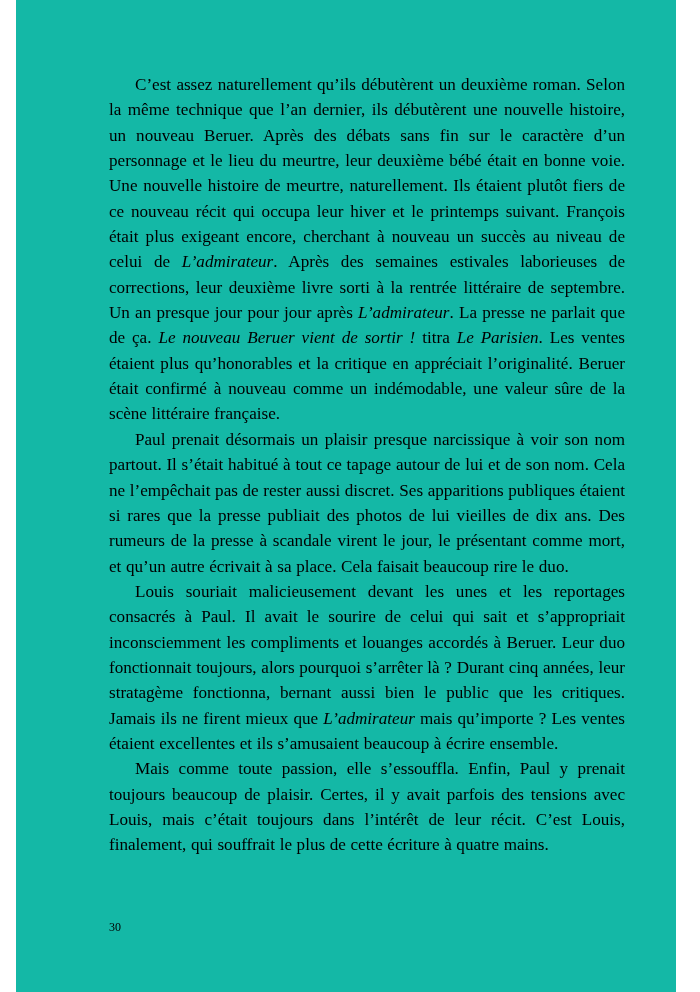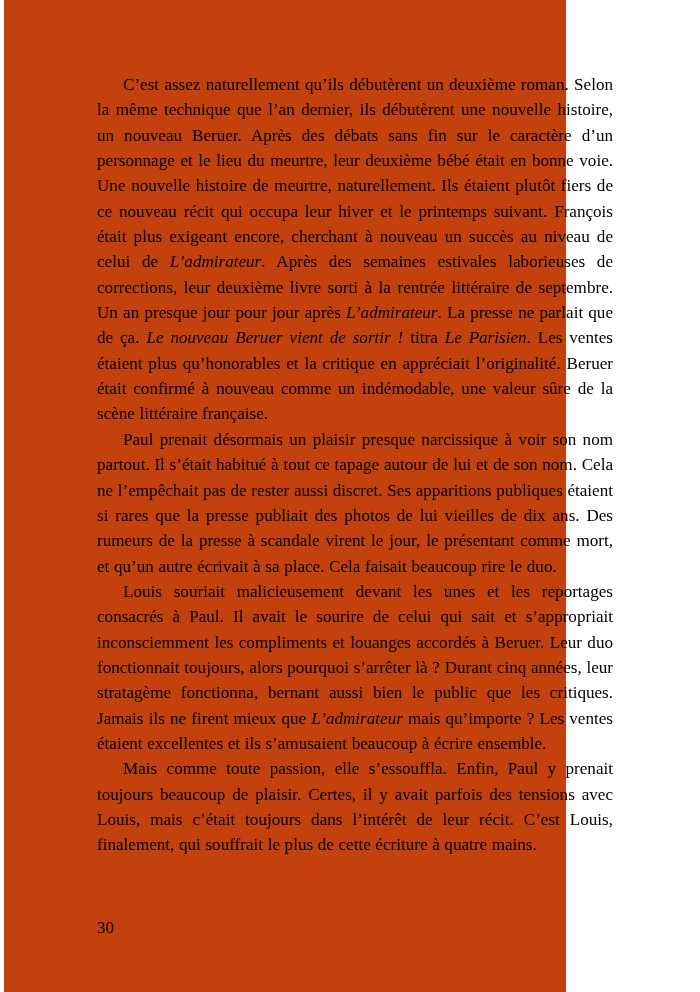--- a/index.html
+++ b/index.html
@@ -12,25 +12,25 @@
     height: 992px;
     position: relative;
     overflow: hidden;
     font-family: "Liberation Serif", "DejaVu Serif", serif;
     color: #000000;
     -webkit-font-smoothing: antialiased;
   }
 
   .page {
     position: absolute;
-    left: 4px;
+    left: 16px;
     top: 0;
-    width: 562px;
+    width: 660px;
     height: 992px;
-    background: #c2410c;
+    background: #14b8a6;
   }
 
   .text-block {
     position: absolute;
     left: 93px;
     top: 72px;
     width: 516px;
   }
 
   .para {
@@ -45,21 +45,21 @@
   }
 
   .para .it {
     font-style: italic;
   }
 
   .page-number {
     position: absolute;
     left: 93px;
     top: 915px;
-    font-size: 17px;
+    font-size: 12px;
     line-height: 25.35px;
   }
 </style>
 </head>
 <body>
 
 <div class="page">
 
   <div class="text-block">
     <p class="para"><span>C’est assez naturellement qu’ils débutèrent un deuxième roman. Selon la même technique que l’an dernier, ils débutèrent une nouvelle histoire, un nouveau Beruer. Après des débats sans fin sur le caractère d’un personnage et le lieu du meurtre, leur deuxième bébé était en bonne voie. Une nouvelle histoire de meurtre, naturellement. Ils étaient plutôt fiers de ce nouveau récit qui occupa leur hiver et le printemps suivant. François était plus exigeant encore, cherchant à nouveau un succès au niveau de celui de </span><span class="it">L’admirateur</span><span>. Après des semaines estivales laborieuses de corrections, leur deuxième livre sorti à la rentrée littéraire de septembre. Un an presque jour pour jour après </span><span class="it">L’admirateur</span><span>. La presse ne parlait que de ça. </span><span class="it">Le nouveau Beruer vient de sortir !</span><span> titra </span><span class="it">Le Parisien</span><span>. Les ventes étaient plus qu’honorables et la critique en appréciait l’originalité. Beruer était confirmé à nouveau comme un indémodable, une valeur sûre de la scène littéraire française.</span></p>

